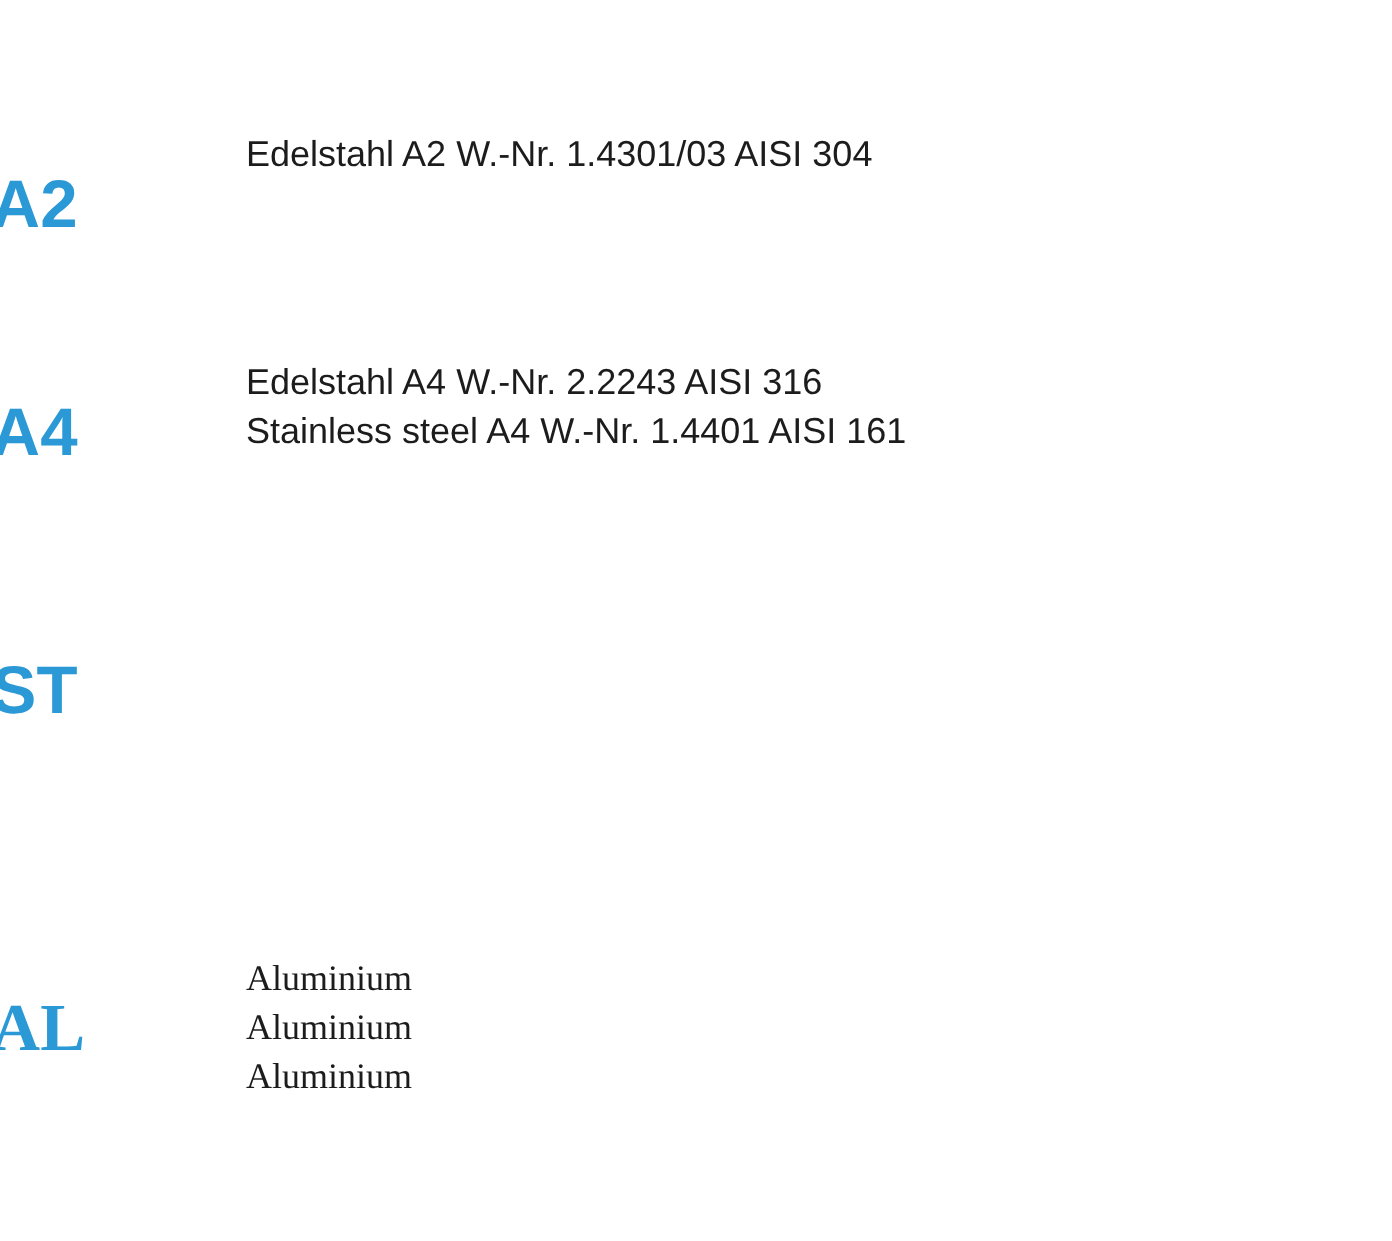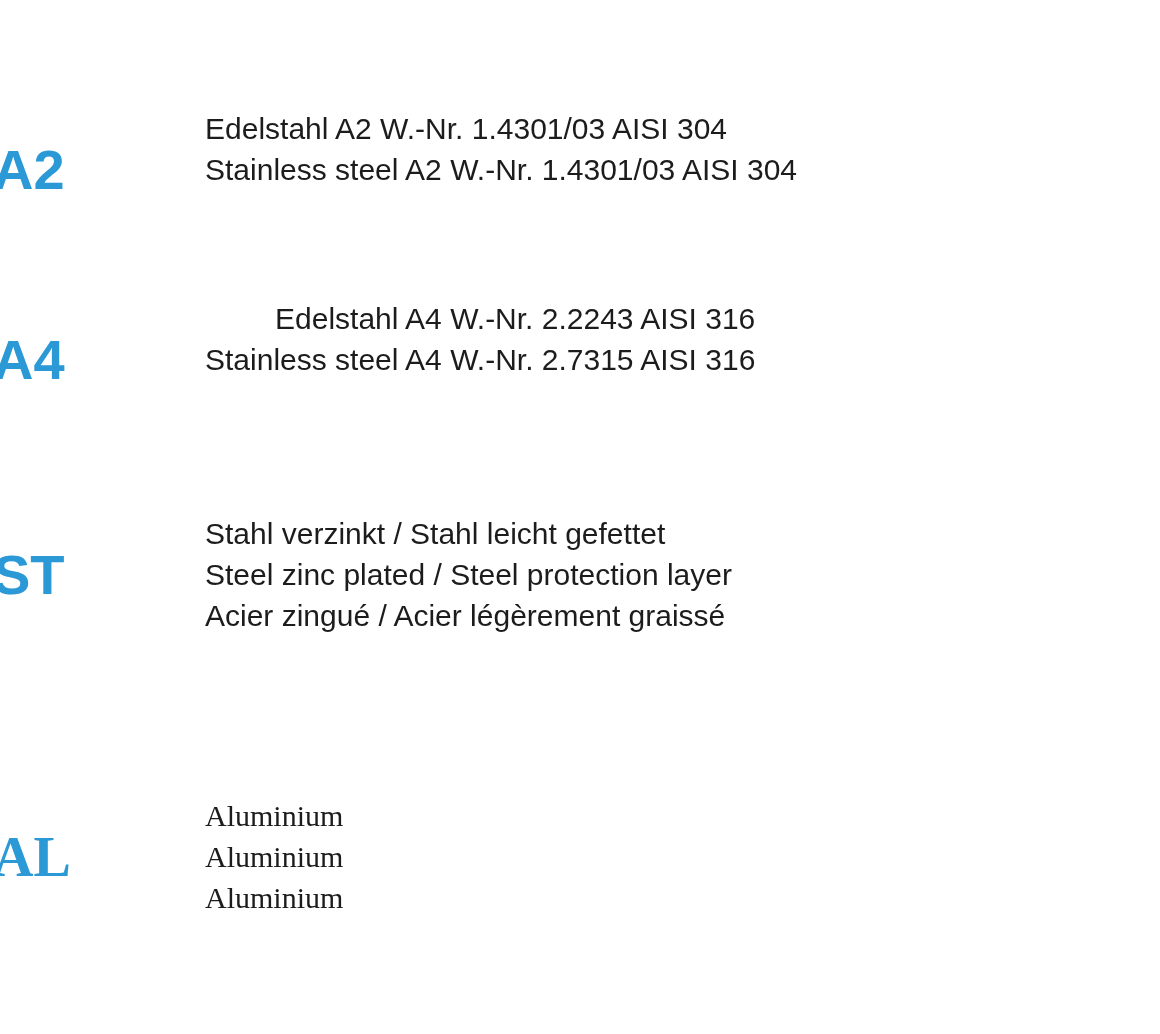--- a/index.html
+++ b/index.html
@@ -38,52 +38,46 @@
     left: 205px;
     top: 0;
   }
   .material-line {
     font-size: 30px;
     line-height: 41px;
     color: #1c1c1c;
     white-space: nowrap;
   }
   .row-a2 { top: 108px; }
-  .row-a4 { top: 298px; text-align: right; }
+  .row-a4 { top: 298px; }
   .row-st { top: 513px; }
   .row-al { top: 795px; font-family: Liberation Serif, serif; }
 </style>
 </head>
 <body>
 
 <div class="page">
 
   <div class="material-row row-a2">
     <div class="material-code">A2</div>
     <div class="material-lines">
       <div class="material-line">Edelstahl A2 W.-Nr. 1.4301/03 AISI 304</div>
-      <div class="material-line">Stainless steel A2 W.-Nr. 1.4301/03 AISI 304</div>
     </div>
   </div>
 
   <div class="material-row row-a4">
     <div class="material-code">A4</div>
     <div class="material-lines">
       <div class="material-line">Edelstahl A4 W.-Nr. 2.2243 AISI 316</div>
-      <div class="material-line">Stainless steel A4 W.-Nr. 2.7315 AISI 316</div>
+      <div class="material-line">Stainless steel A4 W.-Nr. 1.4401 AISI 161</div>
     </div>
   </div>
 
   <div class="material-row row-st">
     <div class="material-code">ST</div>
-    <div class="material-lines">
-      <div class="material-line">Stahl verzinkt / Stahl leicht gefettet</div>
-      <div class="material-line">Steel zinc plated / Steel protection layer</div>
-      <div class="material-line">Acier zingué / Acier légèrement graissé</div>
-    </div>
   </div>
 
   <div class="material-row row-al">
     <div class="material-code">AL</div>
     <div class="material-lines">
       <div class="material-line">Aluminium</div>
       <div class="material-line">Aluminium</div>
       <div class="material-line">Aluminium</div>
     </div>
   </div>

